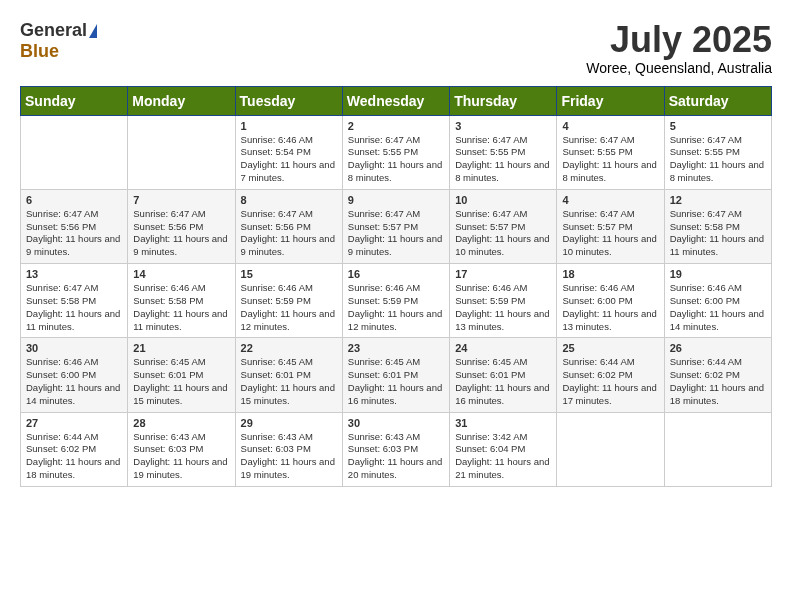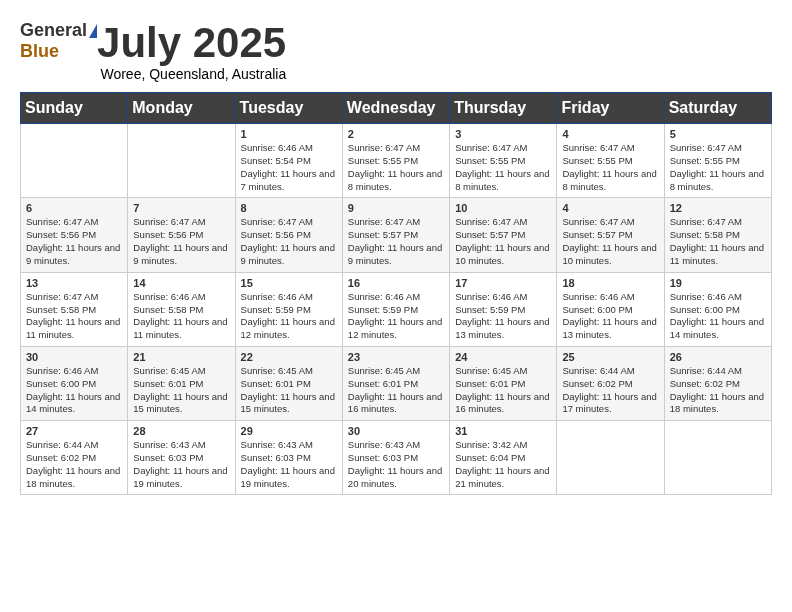--- a/index.html
+++ b/index.html
@@ -5,20 +5,21 @@
     * { box-sizing: border-box; margin: 0; padding: 0; }
     body {
       font-family: Arial, sans-serif;
       background: #fff;
       width: 792px;
       min-height: 612px;
       padding: 20px;
     }
     .header {
       display: flex;
+      justify-content: space-between;
       align-items: flex-start;
       margin-bottom: 10px;
     }
     .logo {
       display: flex;
       flex-direction: column;
       align-items: flex-start;
     }
     .logo-general {
       font-size: 18px;
@@ -40,38 +41,38 @@
       vertical-align: middle;
     }
     .logo-line {
       display: flex;
       align-items: center;
     }
     .title-section {
       text-align: right;
     }
     .month-year {
-      font-size: 42px;
+      font-size: 36px;
       font-weight: bold;
       color: #333;
       line-height: 1.1;
     }
     .location {
       font-size: 14px;
       color: #000000;
     }
     .calendar {
       width: 100%;
       border-collapse: collapse;
       border: 1px solid #ccc;
     }
     .calendar th {
-      background-color: #404040;
+      background-color: #4d7c0f;
       color: #fff;
-      font-size: 16px;
+      font-size: 14px;
       font-weight: bold;
       padding: 6px 4px;
       text-align: left;
       border: 1px solid #1a4488;
     }
     .calendar td {
       vertical-align: top;
       border: 1px solid #ccc;
       padding: 4px 5px;
       width: 107px;

